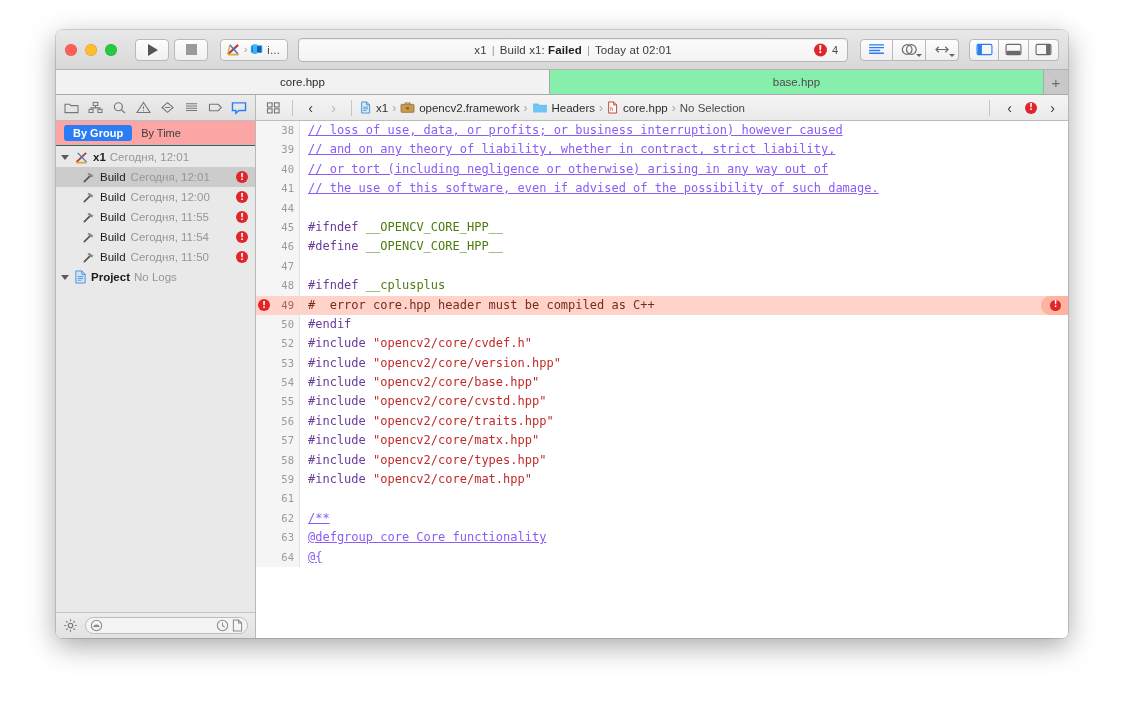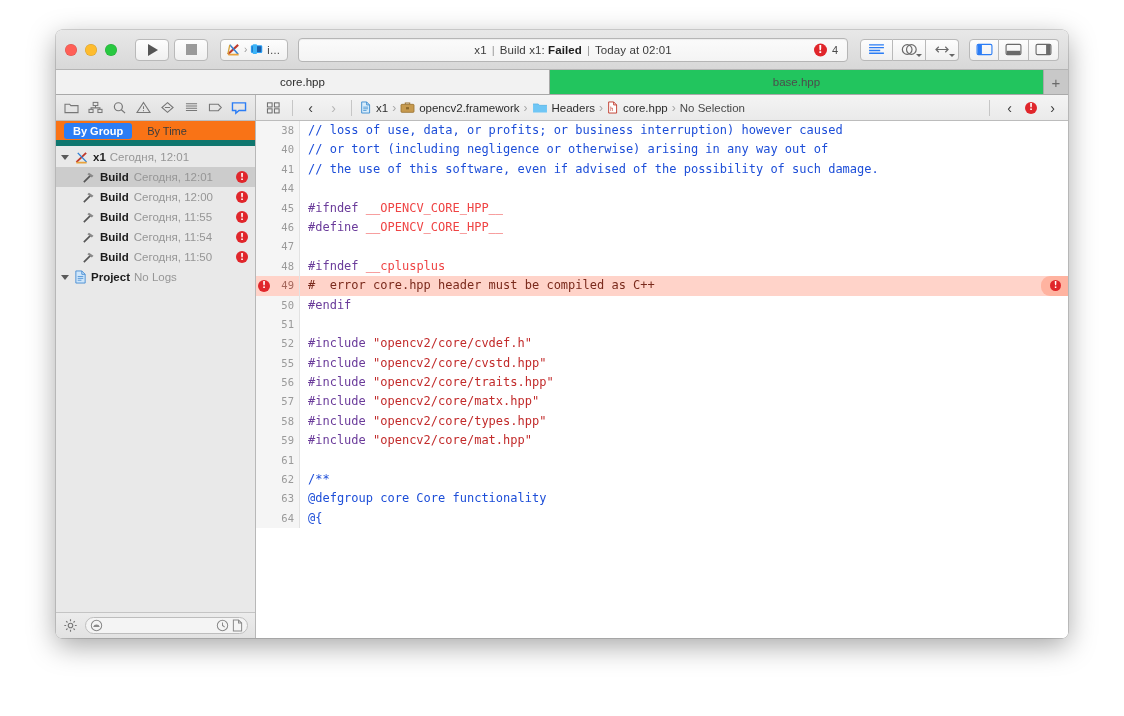--- a/index.html
+++ b/index.html
@@ -117,21 +117,21 @@
     background: #c8c8c8;
     border-bottom: 1px solid #a9a9a9;
     display: flex; align-items: stretch;
   }
   .tab {
     flex: 1 1 0; display: flex; align-items: center; justify-content: center;
     font-size: 11.5px; color: #4c4c4c;
     border-right: 1px solid #a9a9a9;
   }
   .tab.active { background: #f2f2f2; color: #2c2c2c; }
-  .tab.inactive { background: #22c55e; }
+  .tab.inactive { background: #86efac; }
   .tab-plus {
     width: 24px; display: flex; align-items: center; justify-content: center;
     background: #c8c8c8; color: #6a6a6a; font-size: 15px; font-weight: 300;
   }
 
   
   .body-row { flex: 1 1 auto; display: flex; min-height: 0; }
 
   
   .navigator {
@@ -144,24 +144,24 @@
     height: 26px; flex: 0 0 26px;
     background: linear-gradient(to bottom, #ececec, #e0e0e0);
     border-bottom: 1px solid #bcbcbc;
     display: flex; align-items: center; justify-content: space-around;
     padding: 0 4px;
   }
   .nav-ico { width: 17px; height: 17px; display: flex; align-items: center; justify-content: center; }
 
   .scope-bar {
     height: 25px; flex: 0 0 25px;
-    background: #f97316;
-    display: flex; align-items: center; gap: 6px;
+    background: #fca5a5;
+    display: flex; align-items: center; 
     padding: 0 8px;
-    border-bottom: 6px solid #0f766e;
+    border-bottom: 1px solid #0f766e;
   }
   .scope-btn {
     font-size: 11px; color: #3c3c3c;
     padding: 2px 9px; border-radius: 3px;
   }
   .scope-btn.on { background: #2b7df5; color: #fff; font-weight: 600; }
 
   .log-list { flex: 1 1 auto; overflow: hidden; padding-top: 1px; }
   .log-group {
     display: flex; align-items: center; gap: 4px;
@@ -174,21 +174,21 @@
     border-top: 5.5px solid #5a5a5a; margin-right: 1px;
   }
   .grp-name { color: #1c1c1c; font-weight: 600; }
   .grp-sub { color: #969696; }
   .log-row {
     display: flex; align-items: center; gap: 5px;
     height: 20px; padding-left: 26px; padding-right: 7px;
     font-size: 11.5px;
   }
   .log-row.sel { background: #cccccc; }
-  .log-name { color: #1c1c1c; font-weight: 700; }
+  .log-name { color: #1c1c1c; font-weight: 400; }
   .log-time { color: #969696; flex: 1 1 auto; }
   .badge-err {
     width: 12px; height: 12px; border-radius: 50%;
     background: #e0262b; color: #fff;
     display: flex; align-items: center; justify-content: center;
     font-size: 9px; font-weight: bold; line-height: 1;
     font-family: "DejaVu Sans", sans-serif;
   }
 
   .nav-footer {
@@ -251,24 +251,24 @@
   .gutter-badge {
     position: absolute; left: 2px; top: 50%; transform: translateY(-50%);
     width: 12px; height: 12px; border-radius: 50%;
     background: #e0262b; color: #fff;
     display: flex; align-items: center; justify-content: center;
     font-size: 9px; font-weight: bold; line-height: 1;
     font-family: "DejaVu Sans", sans-serif;
   }
   .gutter-rule { position: absolute; right: 0; top: 0; bottom: 0; width: 1px; background: #e2e2e2; }
   .code-text { padding-left: 8px; flex: 1 1 auto; min-width: 0; }
-  .tok-comment { color: #1d4ed8; }
+  .tok-comment { color: #8b5cf6; text-decoration: underline; }
   .tok-pre { color: #6a3b9a; }
   .tok-str { color: #c22b2b; }
-  .tok-plain { color: #ef4444; margin-top: 24px; }
+  .tok-plain { color: #4d7c0f; margin-top: 24px; }
   .tok-err { color: #7a2a1c; }
 
   .inline-issue {
     position: absolute; right: 0; top: 0; height: 19.4px;
     display: flex; align-items: center; gap: 5px;
     background: #ffb3a0;
     padding: 0 7px 0 9px;
     border-radius: 9px 0 0 9px;
     font-family: "Liberation Sans", sans-serif;
     font-size: 10.5px; color: #3d1410; white-space: nowrap;
@@ -604,33 +604,35 @@
           <div class="vsep"></div>
           <span class="arrow-btn arrow-on">‹</span>
           <span class="badge-err">!</span>
           <span class="arrow-btn arrow-on">›</span>
         </div>
       </div>
 
       <div class="code-area">
         <div class="code-scroll" id="code-scroll">
             <div class="code-line"><div class="gutter"><span>38</span><span class="gutter-rule"></span></div><div class="code-text"><span class="tok-comment">// loss of use, data, or profits; or business interruption) however caused</span></div></div>
+            <div class="code-line"><div class="gutter"><span>39</span><span class="gutter-rule"></span></div><div class="code-text"><span class="tok-comment">// and on any theory of liability, whether in contract, strict liability,</span></div></div>
             <div class="code-line"><div class="gutter"><span>40</span><span class="gutter-rule"></span></div><div class="code-text"><span class="tok-comment">// or tort (including negligence or otherwise) arising in any way out of</span></div></div>
             <div class="code-line"><div class="gutter"><span>41</span><span class="gutter-rule"></span></div><div class="code-text"><span class="tok-comment">// the use of this software, even if advised of the possibility of such damage.</span></div></div>
             <div class="code-line"><div class="gutter"><span>44</span><span class="gutter-rule"></span></div><div class="code-text"></div></div>
             <div class="code-line"><div class="gutter"><span>45</span><span class="gutter-rule"></span></div><div class="code-text"><span class="tok-pre">#ifndef</span><span class="tok-plain"> __OPENCV_CORE_HPP__</span></div></div>
             <div class="code-line"><div class="gutter"><span>46</span><span class="gutter-rule"></span></div><div class="code-text"><span class="tok-pre">#define</span><span class="tok-plain"> __OPENCV_CORE_HPP__</span></div></div>
             <div class="code-line"><div class="gutter"><span>47</span><span class="gutter-rule"></span></div><div class="code-text"></div></div>
             <div class="code-line"><div class="gutter"><span>48</span><span class="gutter-rule"></span></div><div class="code-text"><span class="tok-pre">#ifndef</span><span class="tok-plain"> __cplusplus</span></div></div>
             <div class="code-line errline"><div class="gutter"><span class="gutter-badge">!</span><span>49</span><span class="gutter-rule"></span></div><div class="code-text"><span class="tok-err">#  error core.hpp header must be compiled as C++</span></div><div class="inline-issue">
                 <span class="badge-err">!</span>
               </div></div>
             <div class="code-line"><div class="gutter"><span>50</span><span class="gutter-rule"></span></div><div class="code-text"><span class="tok-pre">#endif</span></div></div>
-            <div class="code-line"><div class="gutter"><span>51</span><span class="gutter-rule"></span></div><div class="code-text"></div></div>
             <div class="code-line"><div class="gutter"><span>52</span><span class="gutter-rule"></span></div><div class="code-text"><span class="tok-pre">#include</span><span class="tok-str"> "opencv2/core/cvdef.h"</span></div></div>
+            <div class="code-line"><div class="gutter"><span>53</span><span class="gutter-rule"></span></div><div class="code-text"><span class="tok-pre">#include</span><span class="tok-str"> "opencv2/core/version.hpp"</span></div></div>
+            <div class="code-line"><div class="gutter"><span>54</span><span class="gutter-rule"></span></div><div class="code-text"><span class="tok-pre">#include</span><span class="tok-str"> "opencv2/core/base.hpp"</span></div></div>
             <div class="code-line"><div class="gutter"><span>55</span><span class="gutter-rule"></span></div><div class="code-text"><span class="tok-pre">#include</span><span class="tok-str"> "opencv2/core/cvstd.hpp"</span></div></div>
             <div class="code-line"><div class="gutter"><span>56</span><span class="gutter-rule"></span></div><div class="code-text"><span class="tok-pre">#include</span><span class="tok-str"> "opencv2/core/traits.hpp"</span></div></div>
             <div class="code-line"><div class="gutter"><span>57</span><span class="gutter-rule"></span></div><div class="code-text"><span class="tok-pre">#include</span><span class="tok-str"> "opencv2/core/matx.hpp"</span></div></div>
             <div class="code-line"><div class="gutter"><span>58</span><span class="gutter-rule"></span></div><div class="code-text"><span class="tok-pre">#include</span><span class="tok-str"> "opencv2/core/types.hpp"</span></div></div>
             <div class="code-line"><div class="gutter"><span>59</span><span class="gutter-rule"></span></div><div class="code-text"><span class="tok-pre">#include</span><span class="tok-str"> "opencv2/core/mat.hpp"</span></div></div>
             <div class="code-line"><div class="gutter"><span>61</span><span class="gutter-rule"></span></div><div class="code-text"></div></div>
             <div class="code-line"><div class="gutter"><span>62</span><span class="gutter-rule"></span></div><div class="code-text"><span class="tok-comment">/**</span></div></div>
             <div class="code-line"><div class="gutter"><span>63</span><span class="gutter-rule"></span></div><div class="code-text"><span class="tok-comment">@defgroup core Core functionality</span></div></div>
             <div class="code-line"><div class="gutter"><span>64</span><span class="gutter-rule"></span></div><div class="code-text"><span class="tok-comment">@{</span></div></div>
           </div>

